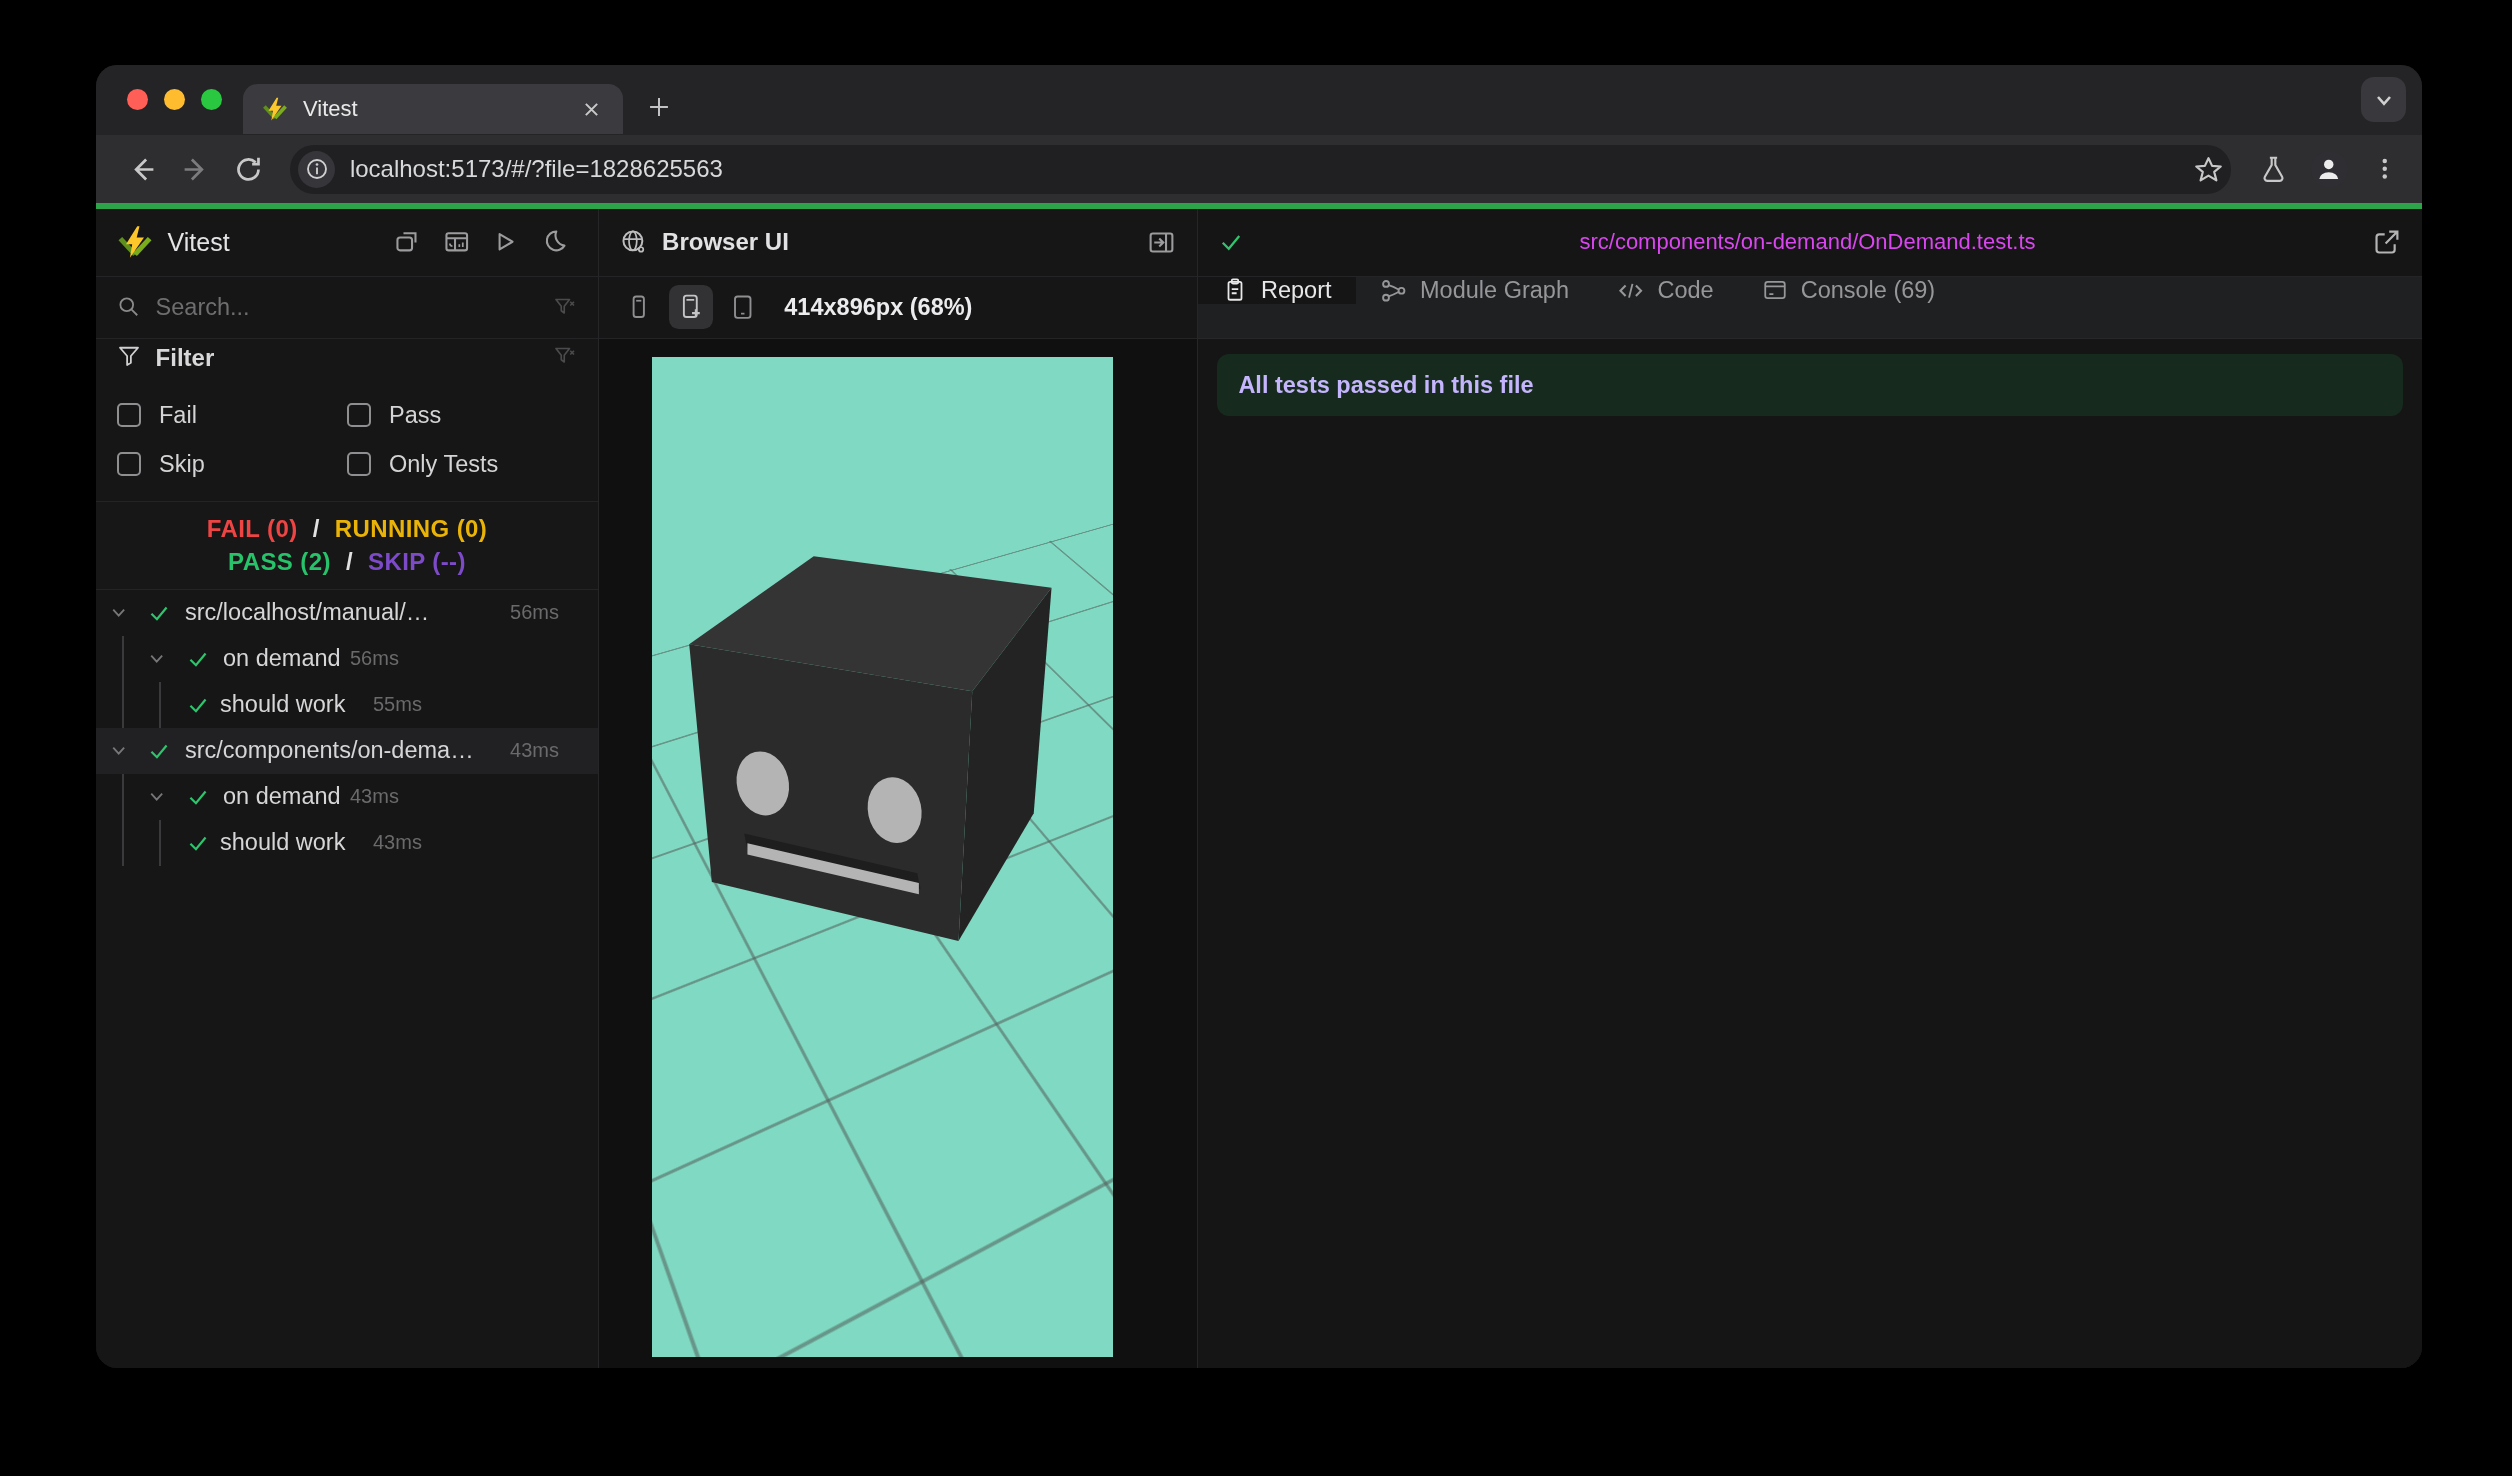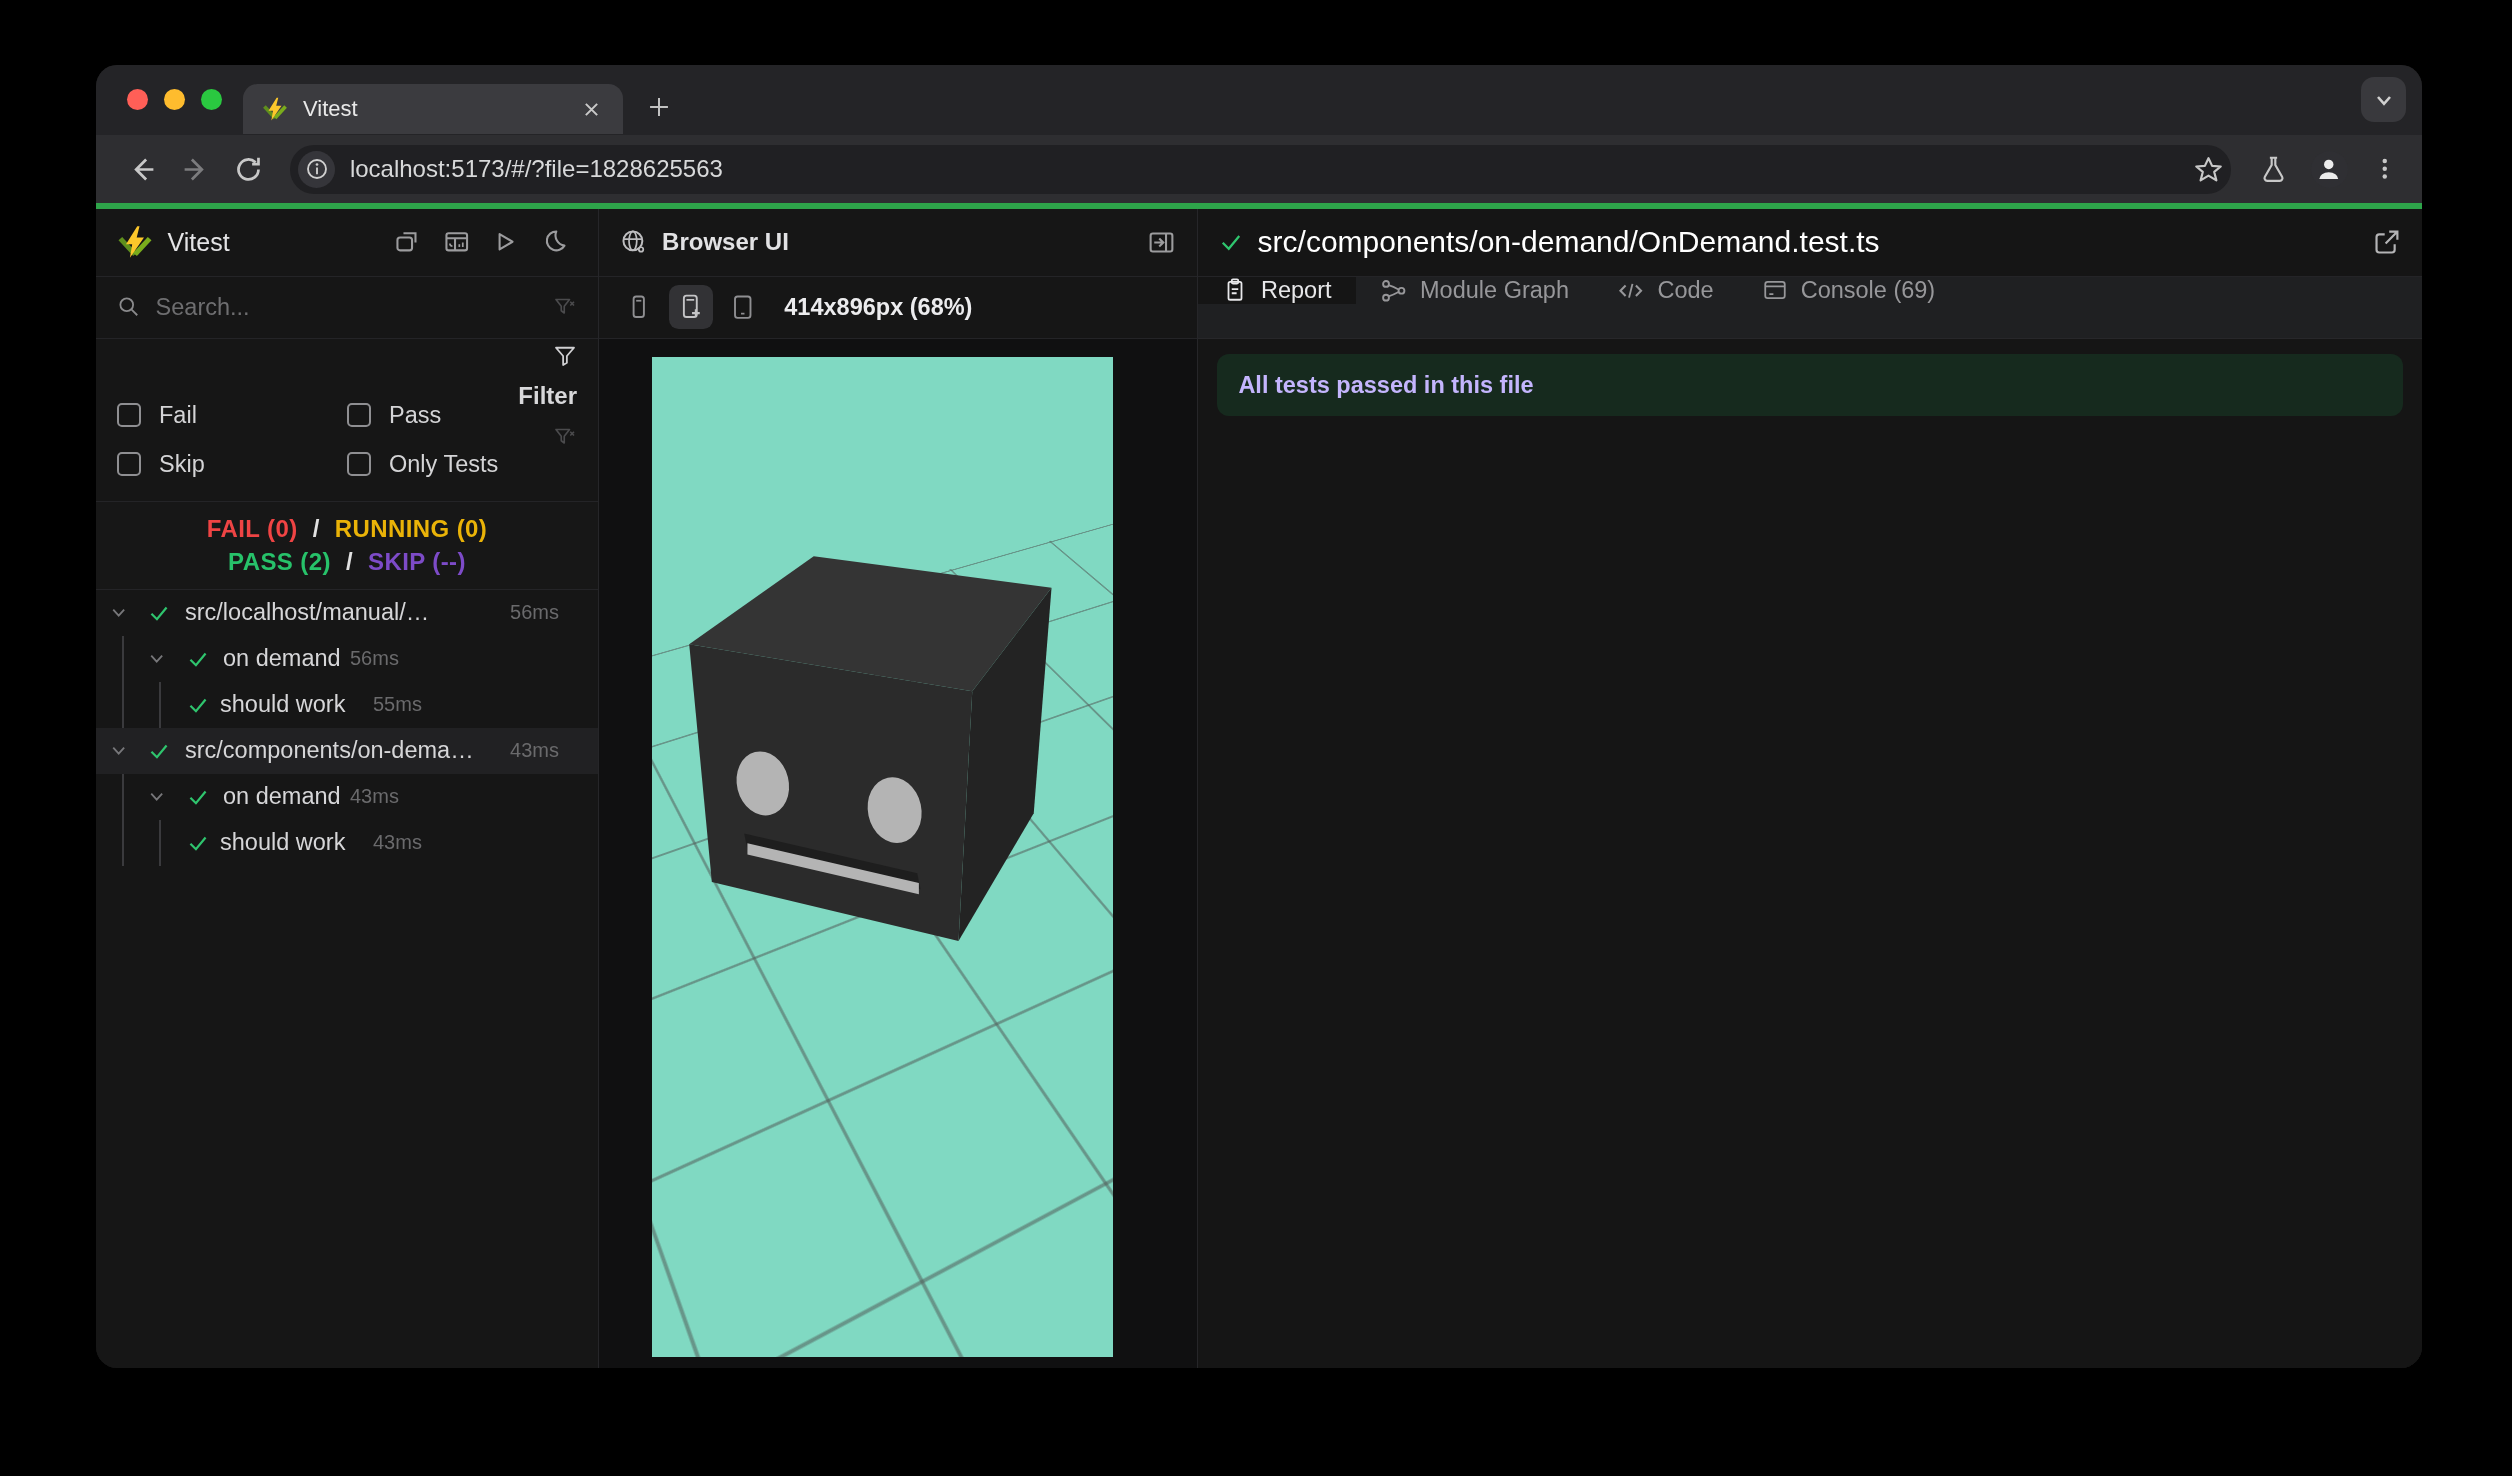--- a/index.html
+++ b/index.html
@@ -43,21 +43,21 @@
   
   .sidebar { width:503px; flex:none; display:flex; flex-direction:column; }
   .sb-title { font-size:25px; color:#e4e4e6; }
   .sb-icons { display:flex; gap:21px; margin-right:9.7px; }
   .searchrow { height:62px; display:flex; align-items:center; padding:0 21px; gap:14.6px;
                border-bottom:1.6px solid #242427; }
   .searchrow input { background:transparent; border:none; outline:none; color:#d6d6d8;
                      font-size:23.5px; flex:1; font-family:inherit; }
   .searchrow input::placeholder { color:#6e6e70; }
   .filterblock { height:162px; padding:4.9px 21px 0 21px; }
-  .filter-title { height:47px; display:flex; align-items:flex-end; gap:14.6px;flex-direction:column; }
+  .filter-title { height:47px; display:flex; align-items:flex-start; gap:14.6px; }
   .filter-title .lbl { font-size:24px; font-weight:bold; color:#d8d8da; flex:1; }
   .cb-grid { display:grid; grid-template-columns:1fr 1fr; }
   .cb-item { height:49px; display:flex; align-items:center; gap:18px; }
   .cb-box { width:24px; height:24px; border:2.4px solid #8f8f92; border-radius:4.9px; flex:none; }
   .cb-lbl { font-size:23.5px; color:#d4d4d6; }
   .statusblock { height:89px; border-top:1.6px solid #242427; border-bottom:1.6px solid #242427;
                  background:#171717; display:flex; flex-direction:column; align-items:center; justify-content:center; gap:4.9px; }
   .statusline { font-size:24px; font-weight:bold; letter-spacing:0.4px; }
   .st-fail{color:#ef4444;} .st-running{color:#eab308;} .st-pass{color:#27c26a;}
   .st-skip{color:#7d4bc8;} .st-sep{color:#e2e2e2; padding:0 8px;}
@@ -91,21 +91,21 @@
   .vp-grid { position:absolute; left:50%; top:231px; width:2752px; height:1214px; margin-left:-1376px;
              transform-origin:50% 0;
              transform:perspective(1214px) rotateX(56deg) rotateZ(-27deg);
              background-image:
                repeating-linear-gradient(0deg,  rgba(82,94,90,.55) 0 2.4px, transparent 2.4px 121px),
                repeating-linear-gradient(90deg, rgba(82,94,90,.55) 0 2.4px, transparent 2.4px 121px); }
   .cube-svg { position:absolute; left:0; top:0; }
 
   
   .results { flex:1; display:flex; flex-direction:column; background:#151515; }
-  .res-path { font-size:30px; color:#ffffff; flex:1; white-space:nowrap; overflow:hidden; }
+  .res-path { font-size:22px; color:#d946ef; flex:1; white-space:nowrap; overflow:hidden;text-align:center; }
   .tabsbar { height:62px; background:#1f2022; display:flex; align-items:flex-start; border-bottom:1.6px solid #27272a; }
   .rtab { display:flex; align-items:center; gap:13px; padding:0 24px; font-size:23.5px; color:#97979a; }
   .rtab.active { background:#151515; color:#e8e8ea; margin-bottom:-1.6px; }
   .rtab svg { flex:none; }
   .banner { margin:15.4px 19.4px 0 19.4px; height:62px; background:#162a1e; border-radius:12px;
             display:flex; align-items:center; padding:0 21px;
             font-size:23.5px; font-weight:bold; color:#c4b5fd; }
 
   svg { display:block; }
 </style>

